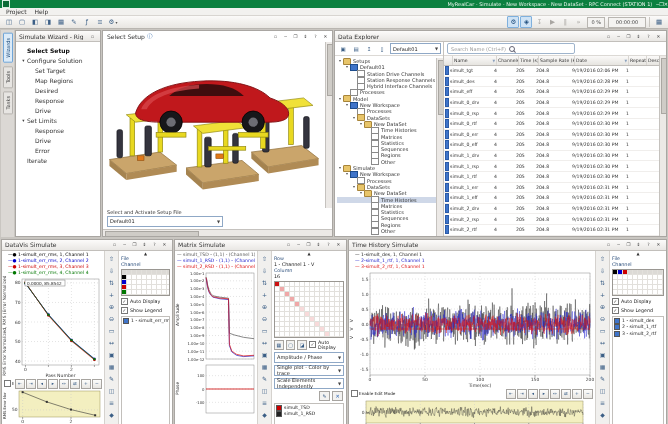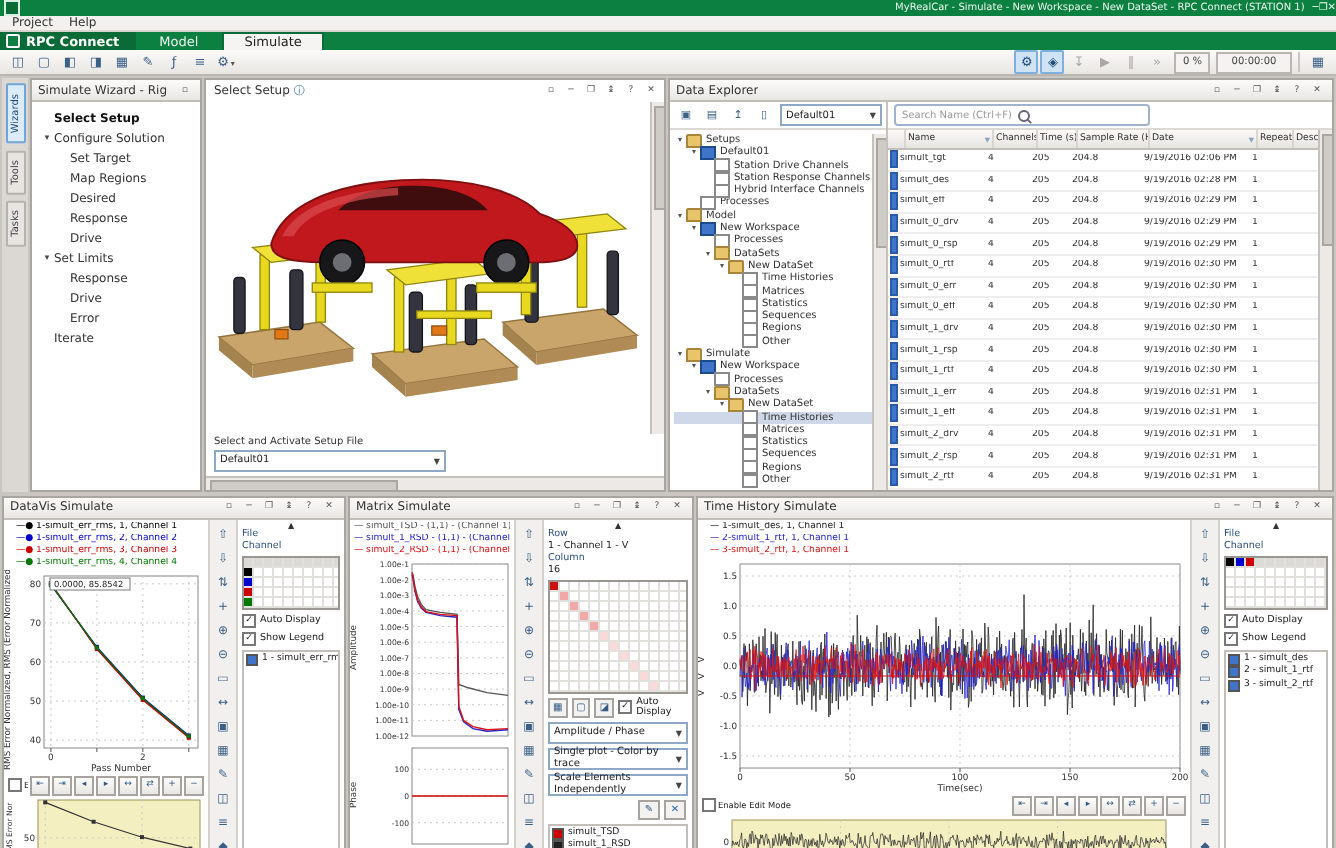--- a/index.html
+++ b/index.html
@@ -116,30 +116,20 @@
   <div class="titlebar">
     <span class="appicon"></span>
     <span class="ttl">MyRealCar - Simulate - New Workspace - New DataSet - RPC Connect (STATION 1)</span>
     <span id="winbtns"><span class="winbtn">─</span><span class="winbtn">❐</span><span class="winbtn">✕</span></span>
   </div>
 
   <div class="menubar">
       <span id="menuitems"><span style="margin-right: 8px;">Project</span><span style="margin-right: 8px;">Help</span></span>
     </div>
 
-  <div class="tabbar">
-    <div class="appblock">
-      <span class="sq"></span>
-      <span>RPC Connect</span>
-    </div>
-    <span id="ribbontabs" style="display:flex;">
-        <span class="rtab">Model</span>
-        <span class="rtab active">Simulate</span>
-      </span>
-  </div>
 
   <div class="toolbar">
     <span id="tb-left" style="display:flex;gap:1px;">
         <span class="tbtn">◫</span>
         <span class="tbtn">▢</span>
         <span class="tbtn">◧</span>
         <span class="tbtn">◨</span>
         <span class="tbtn">▦</span>
         <span class="tbtn">✎</span>
         <span class="tbtn">ƒ</span>

